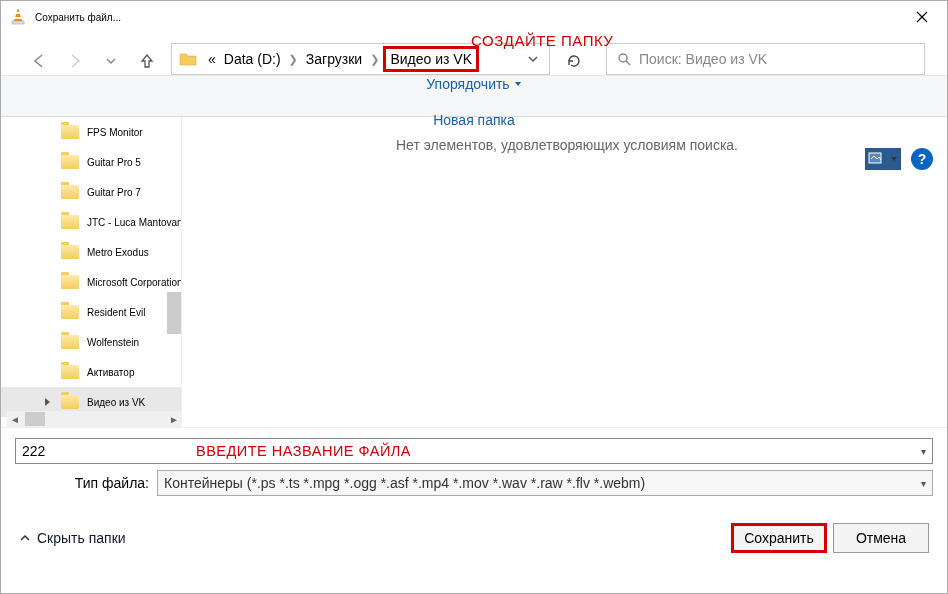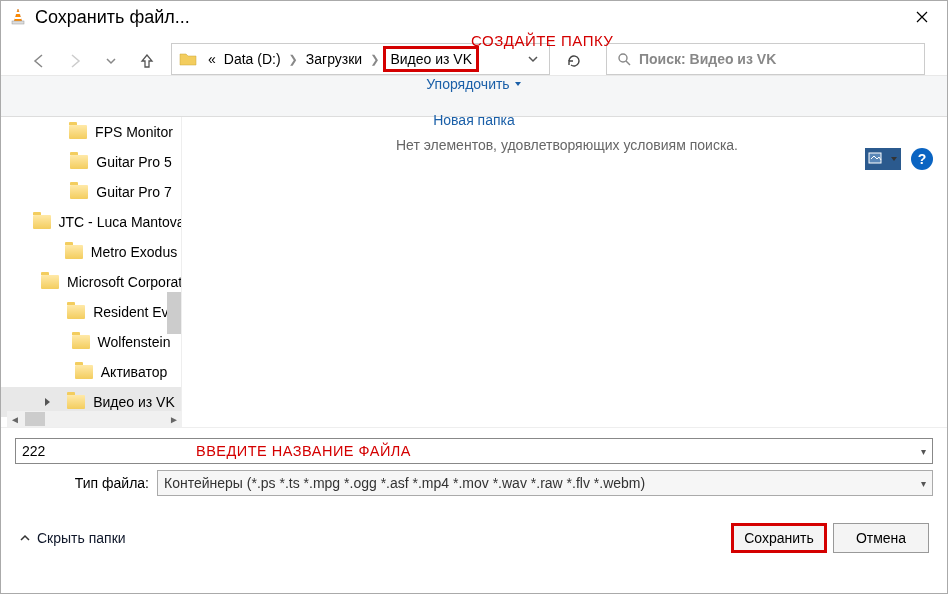--- a/index.html
+++ b/index.html
@@ -1,45 +1,45 @@
 <!DOCTYPE html>
 <html><head>
 <meta charset="utf-8">
 <style>
 * { box-sizing: border-box; margin: 0; padding: 0; font-family: "Segoe UI", Tahoma, sans-serif; }
 body { background: #fff; width: 948px; height: 594px; overflow: hidden; position: relative; border: 1px solid #aaa; }
 
 .titlebar { height: 32px; display: flex; align-items: center; padding: 0 2px 0 8px; }
 .titlebar .app-icon { width: 18px; height: 18px; margin-right: 8px; }
-.titlebar .title { font-size: 18px; color: #000; flex: 1; }
+.titlebar .title { font-size: 10px; color: #000; flex: 1; }
 .titlebar .close { width: 46px; height: 32px; display: flex; align-items: center; justify-content: center; font-size: 14px; }
 
 .navbar { height: 42px; display: flex; align-items: flex-end; padding: 0 22px; gap: 4px; position: relative; }
 .nav-btn { width: 32px; height: 28px; display: flex; align-items: center; justify-content: center; color: #666; }
 .nav-btn.disabled { color: #bbb; }
 .breadcrumb { flex: 0 0 auto; height: 32px; border: 1px solid #ccc; display: flex; align-items: center; padding: 0 2px; margin-left: 4px; }
 .breadcrumb .folder-ico { width: 20px; height: 20px; margin: 0 6px 0 4px; }
 .breadcrumb span.sep { color: #888; padding: 0 4px; font-size: 11px; }
 .breadcrumb span.crumb { font-size: 14px; padding: 2px 4px; }
 .breadcrumb .current { border: 3px solid #d40000; padding: 2px 6px; }
 .breadcrumb .drop { padding: 0 8px; color: #555; margin-left: 40px; }
 .refresh { width: 32px; height: 28px; display: flex; align-items: center; justify-content: center; margin-left: 4px; }
-.searchbox { flex: 1; height: 32px; border: 1px solid #ccc; display: flex; align-items: center; padding: 0 10px; margin-left: 12px; color: #888; gap: 8px; font-size: 14px; font-weight: bold; }
+.searchbox { flex: 1; height: 32px; border: 1px solid #ccc; display: flex; align-items: center; padding: 0 10px; margin-left: 12px; color: #888; gap: 8px; font-size: 14px; }
 .annotation-top { position: absolute; top: -1px; left: 470px; color: #d40000; font-size: 15px; font-weight: 500; letter-spacing: .5px; }
 
 .toolbar { height: 42px; background: #f5f6f7; border-top: 1px solid #e8e8e8; border-bottom: 1px solid #ddd; display: flex; align-items: center; padding: 0 14px; gap: 20px; flex-direction: column; }
 .toolbar .org { color: #1a5fa8; font-size: 14px; display: flex; align-items: center; gap: 4px; }
 .toolbar .newf { color: #1a5fa8; font-size: 14px; }
 .toolbar .right { margin-left: auto; display: flex; align-items: center; gap: 10px; }
 .view-btn { width: 36px; height: 22px; background: #2b5a8e; display: flex; align-items: center; justify-content: center; position: relative; }
 .help-btn { width: 22px; height: 22px; border-radius: 50%; background: #0a64c2; color: #fff; display: flex; align-items: center; justify-content: center; font-size: 14px; font-weight: bold; }
 
 .content { display: flex; height: 310px; position: relative; }
 .tree { width: 180px; overflow: hidden; position: relative; }
-.tree-item { height: 30px; display: flex; align-items: center; padding-left: 60px; font-size: 14px; white-space: nowrap; gap: 8px; justify-content: center; }
+.tree-item { height: 30px; display: flex; align-items: center; padding-left: 60px; font-size: 10px; white-space: nowrap; gap: 8px; }
 .tree-item.selected { background: #e8e8e8; padding-left: 60px; position: relative; }
 .tree-item.selected::before { content: ""; position: absolute; left: 44px; top: 50%; transform: translateY(-50%); border-left: 5px solid #555; border-top: 4px solid transparent; border-bottom: 4px solid transparent; }
 .folder-icon-small { width: 18px; height: 14px; background: linear-gradient(#ffe9a8, #f3cd5e); border-radius: 1px; position: relative; flex-shrink: 0; }
 .folder-icon-small::before { content: ""; position: absolute; top: -3px; left: 0; width: 8px; height: 3px; background: #f3cd5e; border-radius: 1px 1px 0 0; }
 .splitter { width: 6px; background: transparent; border-left: 1px solid #eee; position: relative; cursor: ew-resize; }
 .scrollthumb { position: absolute; right: 0; top: 175px; width: 14px; height: 42px; background: #ccc; }
 .main-area { flex: 1; padding-top: 20px; text-align: center; color: #666; font-size: 14px; position: relative; }
 .hscroll { position: absolute; left: 5px; bottom: 0; right: 5px; height: 16px; background: #f0f0f0; display: flex; align-items: center; }
 .hscroll .arrow { width: 16px; text-align: center; color: #666; font-size: 10px; }
 .hscroll .thumb { width: 20px; height: 14px; background: #ccc; margin-left: 2px; }

